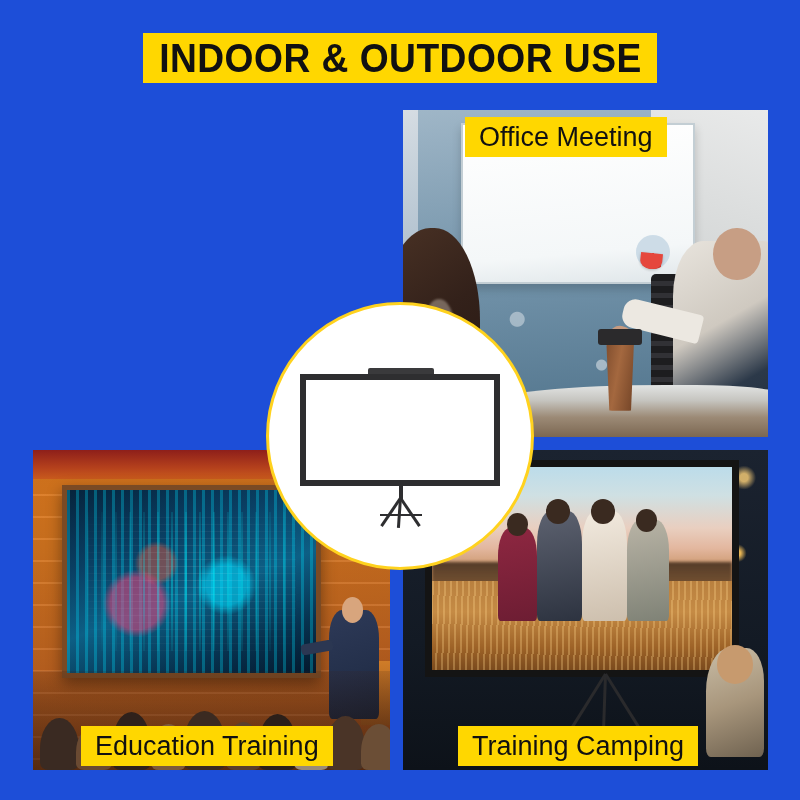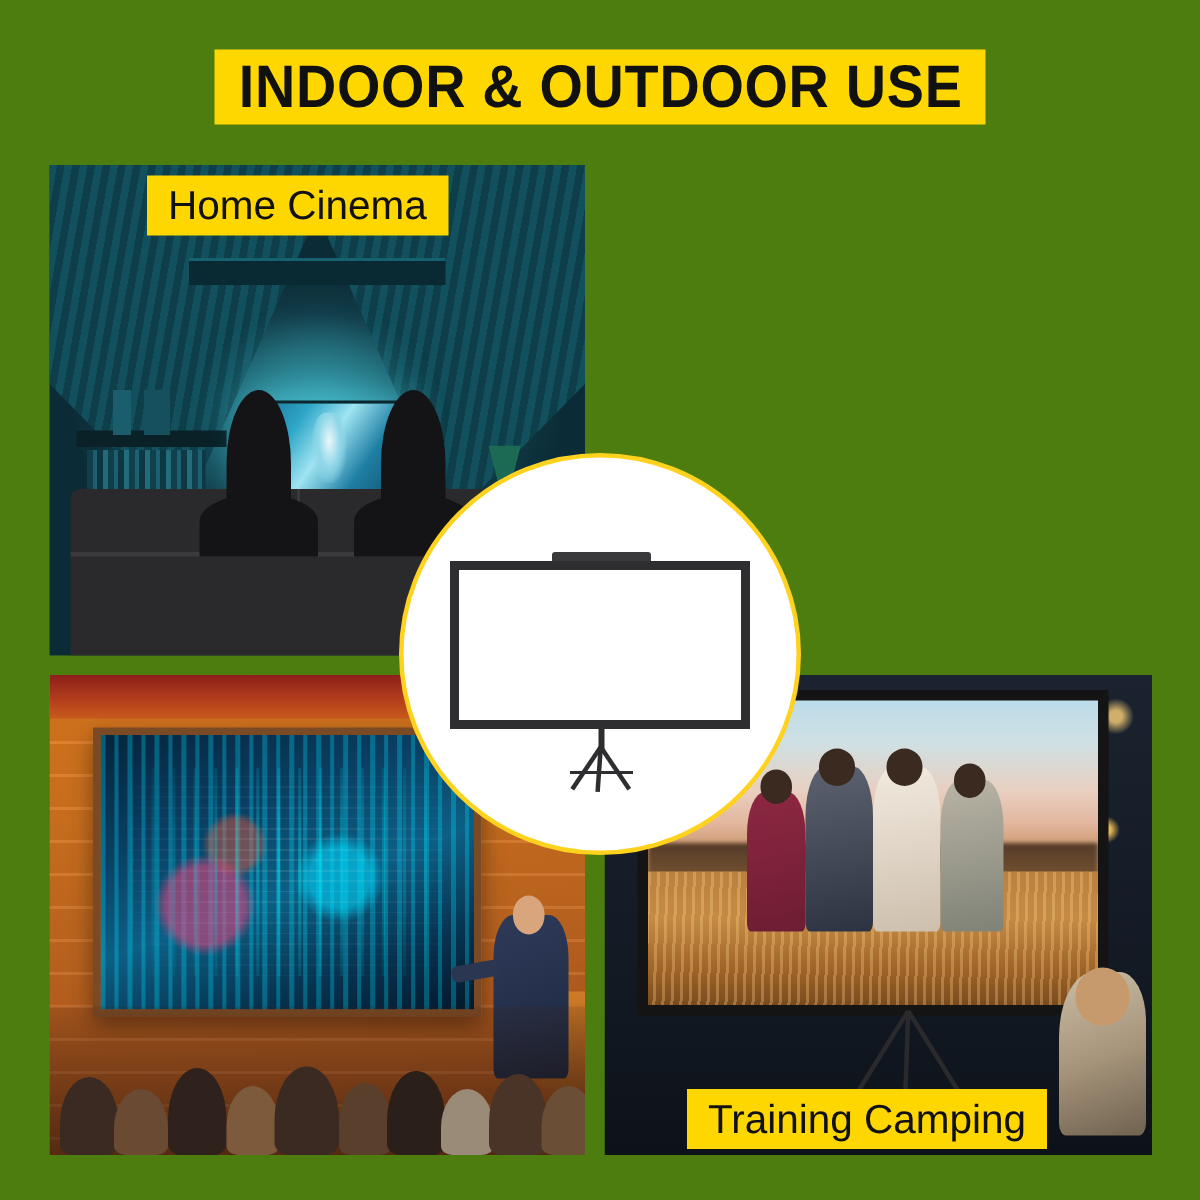--- a/index.html
+++ b/index.html
@@ -12,21 +12,21 @@
     width: 800px;
     height: 800px;
     font-family: "Liberation Sans", sans-serif;
     overflow: hidden;
     position: relative;
   }
   #page {
     position: relative;
     width: 800px;
     height: 800px;
-    background: #4d7c0f;
+    background: #1d4ed8;
     overflow: hidden;
   }
 
   
   .header-banner {
     position: absolute;
     left: 143px;
     top: 33px;
     width: 514px;
     height: 50px;
@@ -448,43 +448,43 @@
 <body>
 
 <div id="page">
 
   <div class="header-banner">
     <div class="header-title">INDOOR &amp; OUTDOOR USE</div>
   </div>
 
   <div class="grid">
 
-    <div class="quad q-tl">
+
+    <div class="quad q-tr">
       <div class="scene">
-        <div class="hc-bg"></div>
-        <div class="hc-ceiling-l"></div>
-        <div class="hc-ceiling-r"></div>
-        <div class="hc-beam"></div>
-        <div class="hc-glow"></div>
-        <div class="hc-shelf"></div>
-        <div class="hc-shelf-items"></div>
-        <div class="hc-books"></div>
-        <div class="hc-tv"></div>
-        <div class="hc-plant">
-          <div class="hc-plant-pot"></div>
+        <div class="om-bg"></div>
+        <div class="om-wallglass"></div>
+        <div class="om-wall-right"></div>
+        <div class="om-board">
+          <div class="om-pie"></div>
         </div>
-        <div class="hc-sofa"></div>
-        <div class="hc-head-a"></div>
-        <div class="hc-head-b"></div>
+        <div class="om-person-left"></div>
+        <div class="om-chair"></div>
+        <div class="om-man"></div>
+        <div class="om-man-head"></div>
+        <div class="om-arm"></div>
+        <div class="om-hand"></div>
+        <div class="om-table"></div>
+        <div class="om-cup"></div>
+        <div class="om-cup-lid"></div>
       </div>
-      <div class="chip chip-tl">
-        <span>Home Cinema</span>
+      <div class="chip chip-tr">
+        <span>Office Meeting</span>
       </div>
     </div>
-
 
     <div class="quad q-bl">
       <div class="scene">
         <div class="et-bg"></div>
         <div class="et-wood"></div>
         <div class="et-topband"></div>
         <div class="et-screen"></div>
         <div class="et-podium"></div>
         <div class="et-speaker"></div>
         <div class="et-speaker-head"></div>
@@ -494,20 +494,23 @@
           <div class="head" style="left:12%; width:10%; height:44%; background:#6a4a32;"></div>
           <div class="head" style="left:22%; width:11%; height:58%; background:#2f211b;"></div>
           <div class="head" style="left:33%; width:10%; height:46%; background:#7d5a3c;"></div>
           <div class="head" style="left:42%; width:12%; height:60%; background:#3b2a21;"></div>
           <div class="head" style="left:54%; width:10%; height:48%; background:#5a3f2c;"></div>
           <div class="head" style="left:63%; width:11%; height:56%; background:#2b1f19;"></div>
           <div class="head" style="left:73%; width:10%; height:44%; background:#9a8b78;"></div>
           <div class="head" style="left:82%; width:11%; height:54%; background:#4a3427;"></div>
           <div class="head" style="left:92%; width:10%; height:46%; background:#6b4e36;"></div>
         </div>
+      </div>
+      <div class="chip chip-bl">
+        <span>Education Training</span>
       </div>
     </div>
 
     <div class="quad q-br">
       <div class="scene">
         <div class="oc-bg"></div>
         <div class="oc-lights"></div>
         <div class="oc-screen-frame">
           <div class="oc-photo">
             <div class="oc-treeline"></div>

